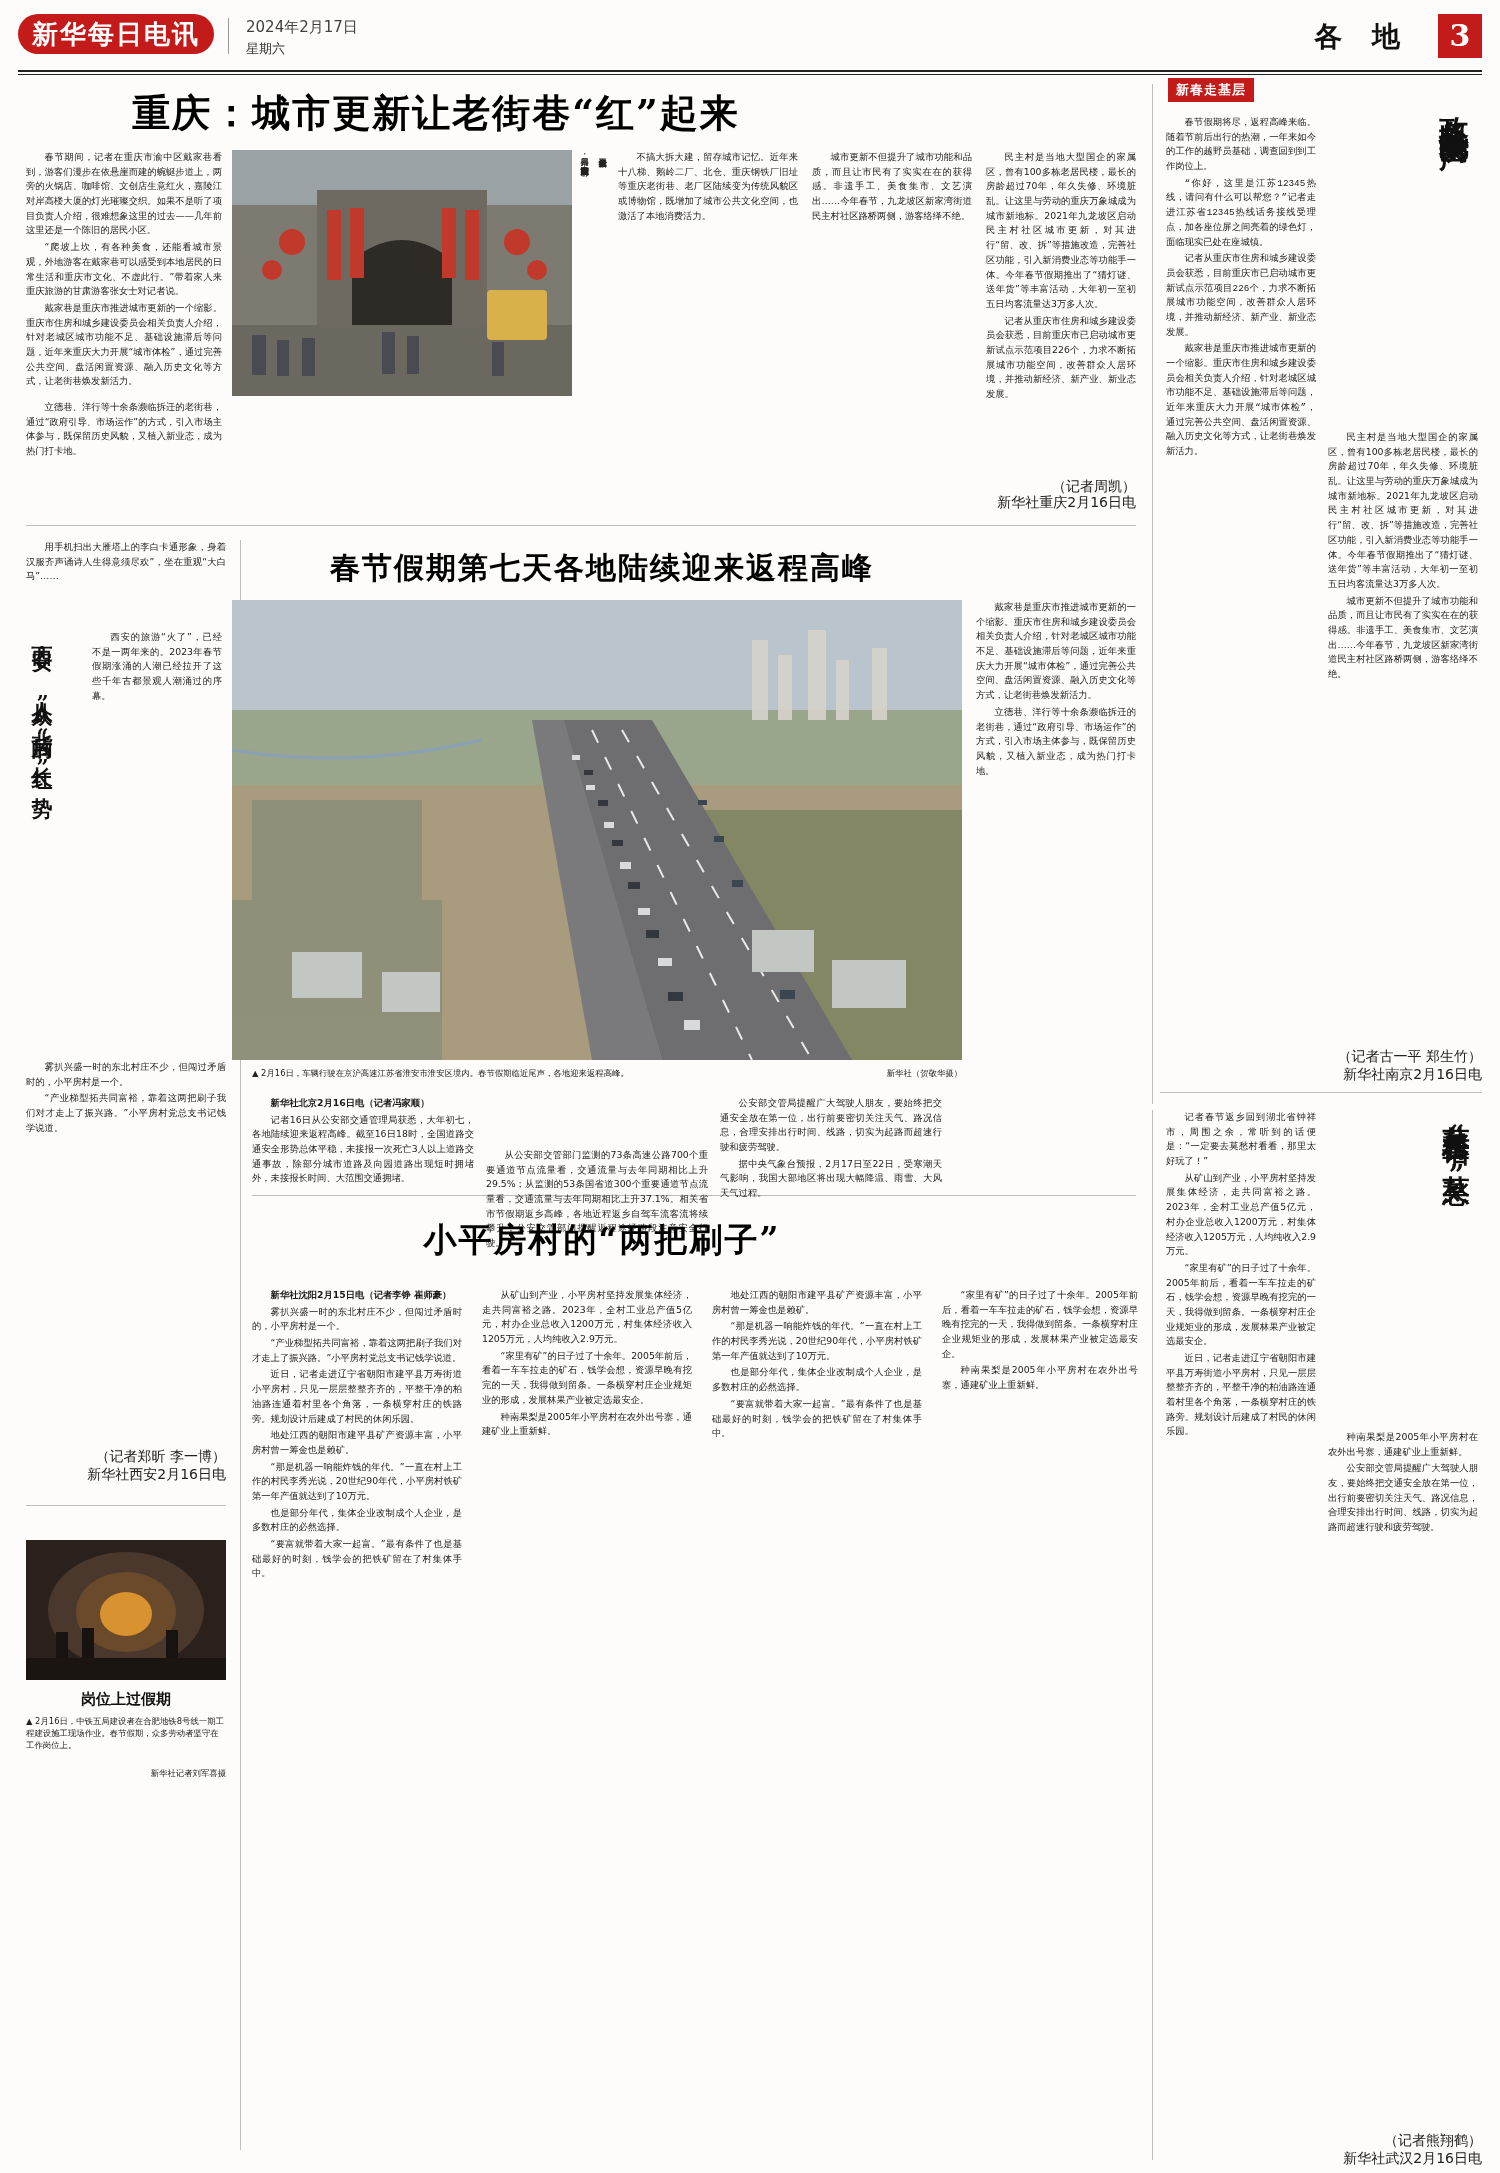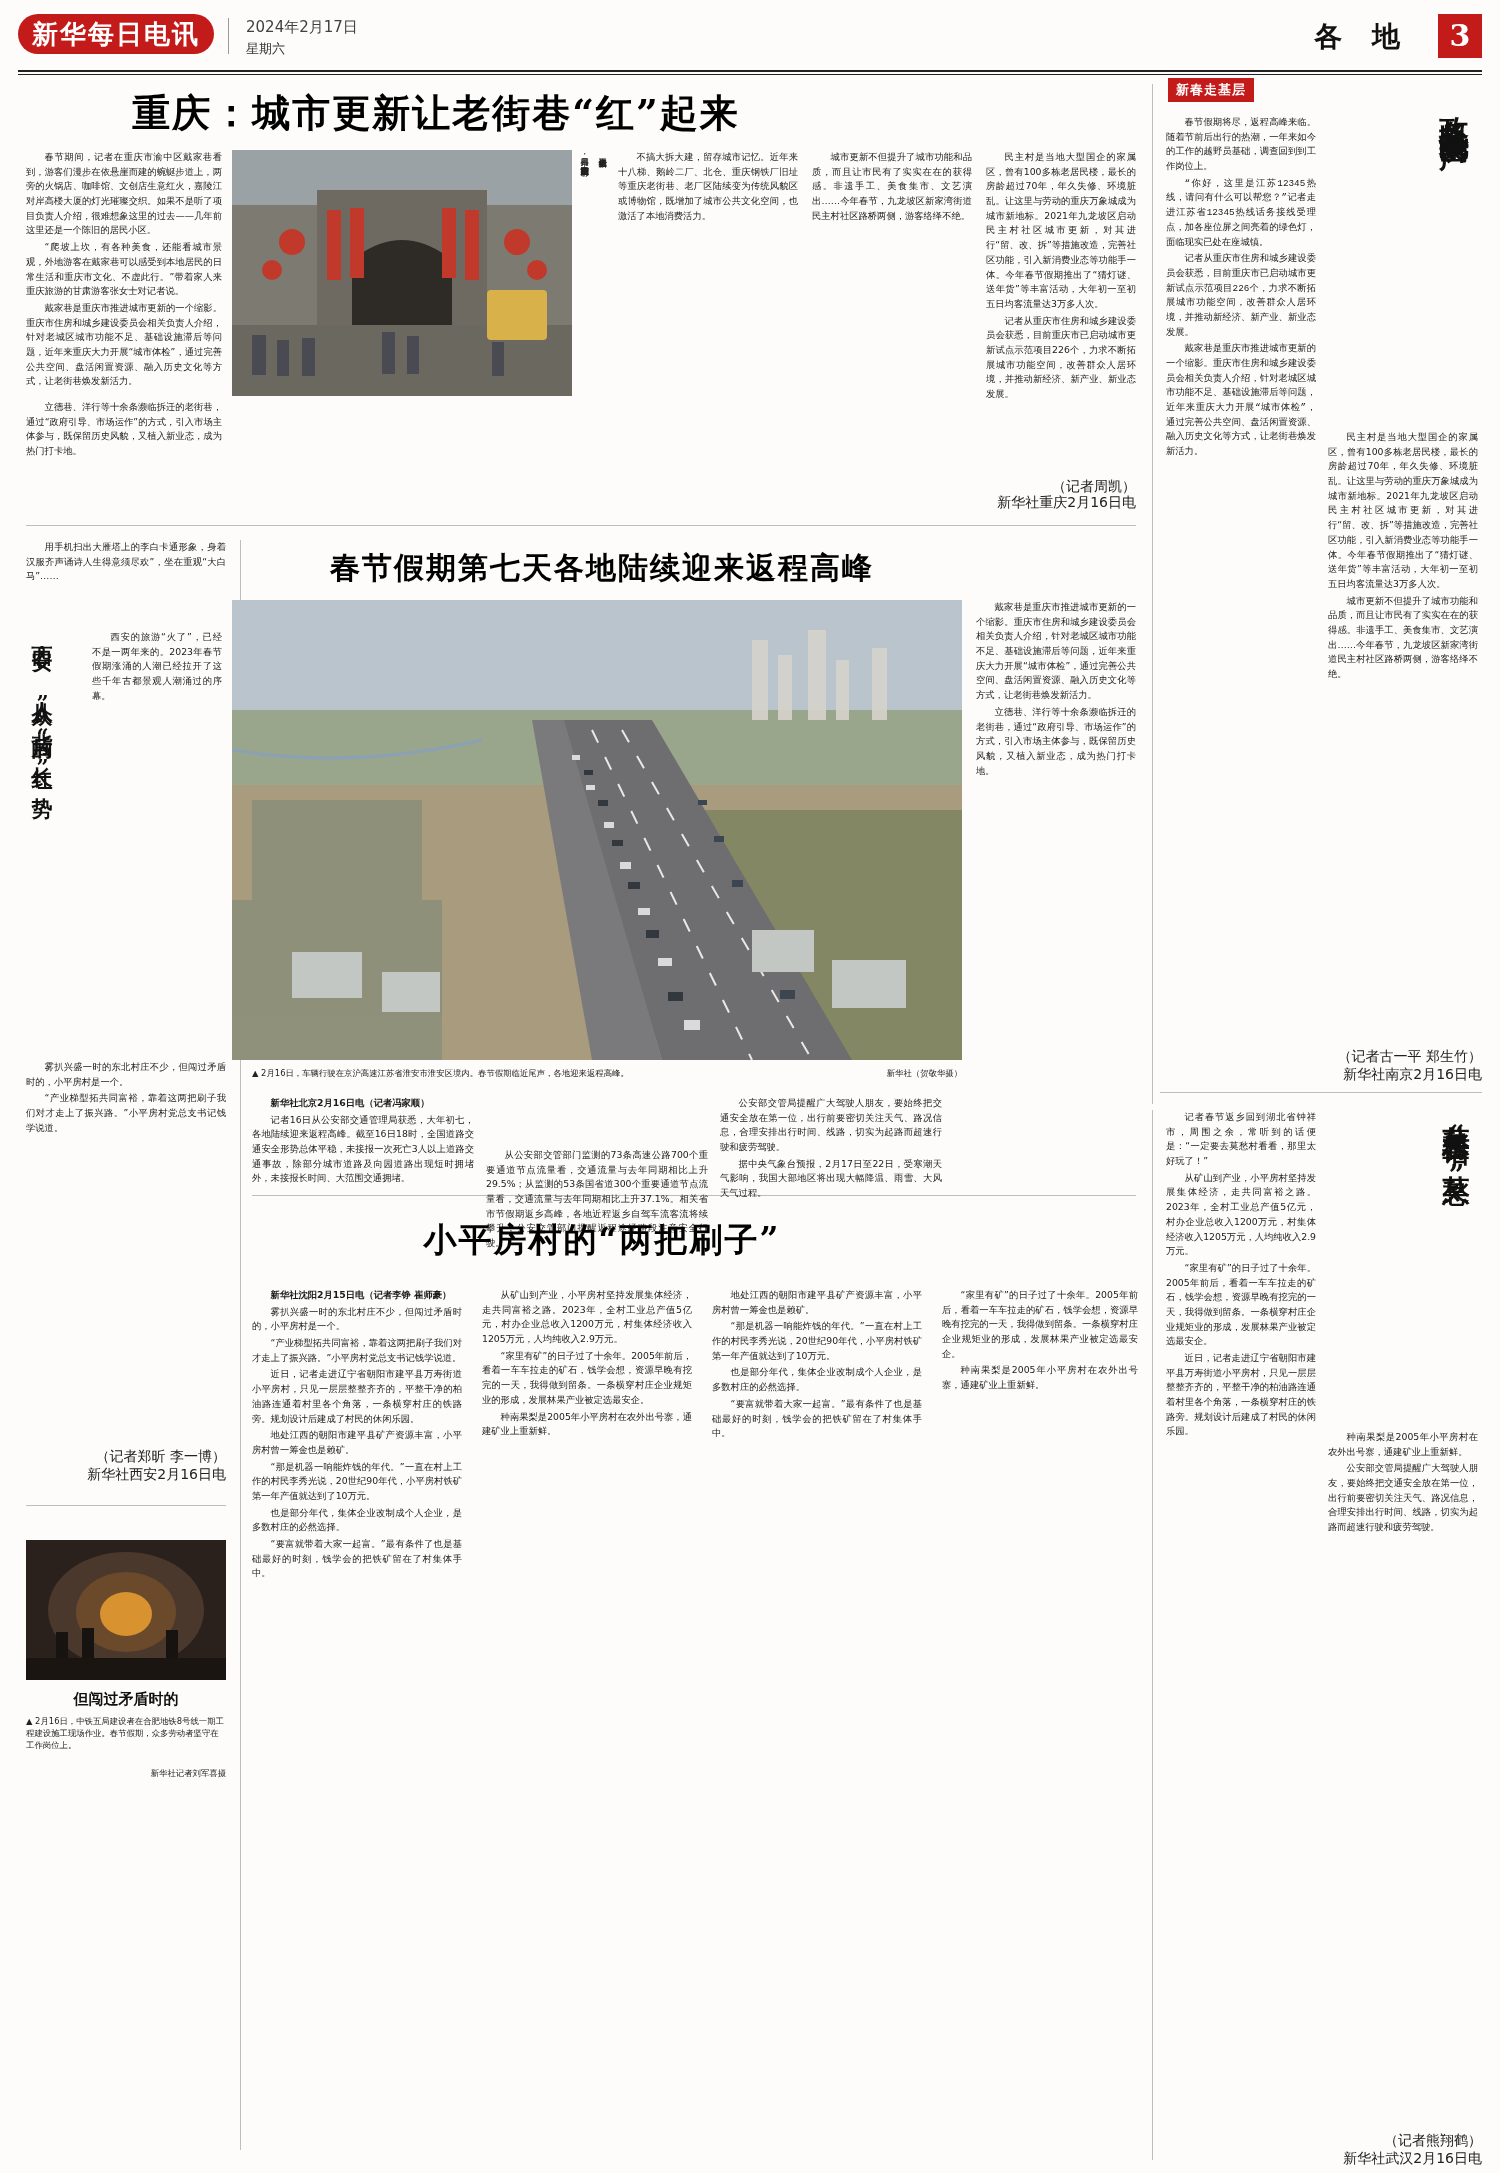--- a/index.html
+++ b/index.html
@@ -192,21 +192,21 @@
       <rect width="200" height="140" fill="#2a211c"></rect>
       <ellipse cx="100" cy="70" rx="78" ry="58" fill="#4a382c"></ellipse>
       <ellipse cx="100" cy="72" rx="50" ry="40" fill="#6b4a2c"></ellipse>
       <ellipse cx="100" cy="74" rx="26" ry="22" fill="#d8922f"></ellipse>
       <rect x="30" y="92" width="12" height="30" fill="#171310"></rect>
       <rect x="56" y="88" width="12" height="34" fill="#171310"></rect>
       <rect x="140" y="90" width="12" height="32" fill="#171310"></rect>
       <rect x="0" y="118" width="200" height="22" fill="#1b1511"></rect>
     </svg>
   </div>
-  <div class="small-title" style="position:absolute;left:26px;top:1690px;width:200px;font-size:15px;">但闯过矛盾时的</div>
+  <div class="small-title" style="position:absolute;left:26px;top:1690px;width:200px;font-size:15px;">岗位上过假期</div>
   <div class="tinycap" style="position:absolute;left:26px;top:1716px;width:200px;">▲ 2月16日，中铁五局建设者在合肥地铁8号线一期工程建设施工现场作业。春节假期，众多劳动者坚守在工作岗位上。</div>
   <div class="tinycap" style="position:absolute;left:26px;top:1768px;width:200px;text-align:right;">新华社记者刘军喜摄</div>
 
   <div class="hd-main" id="story2-title">春节假期第七天各地陆续迎来返程高峰</div>
 
   <div class="photo" id="photo2">
     <svg width="730" height="460" viewBox="0 0 730 460" preserveAspectRatio="none">
       <rect width="730" height="460" fill="#c9cfd4"></rect>
       <rect width="730" height="120" fill="#b9c4cc"></rect>
       <rect y="110" width="730" height="90" fill="#9aa68c"></rect>

